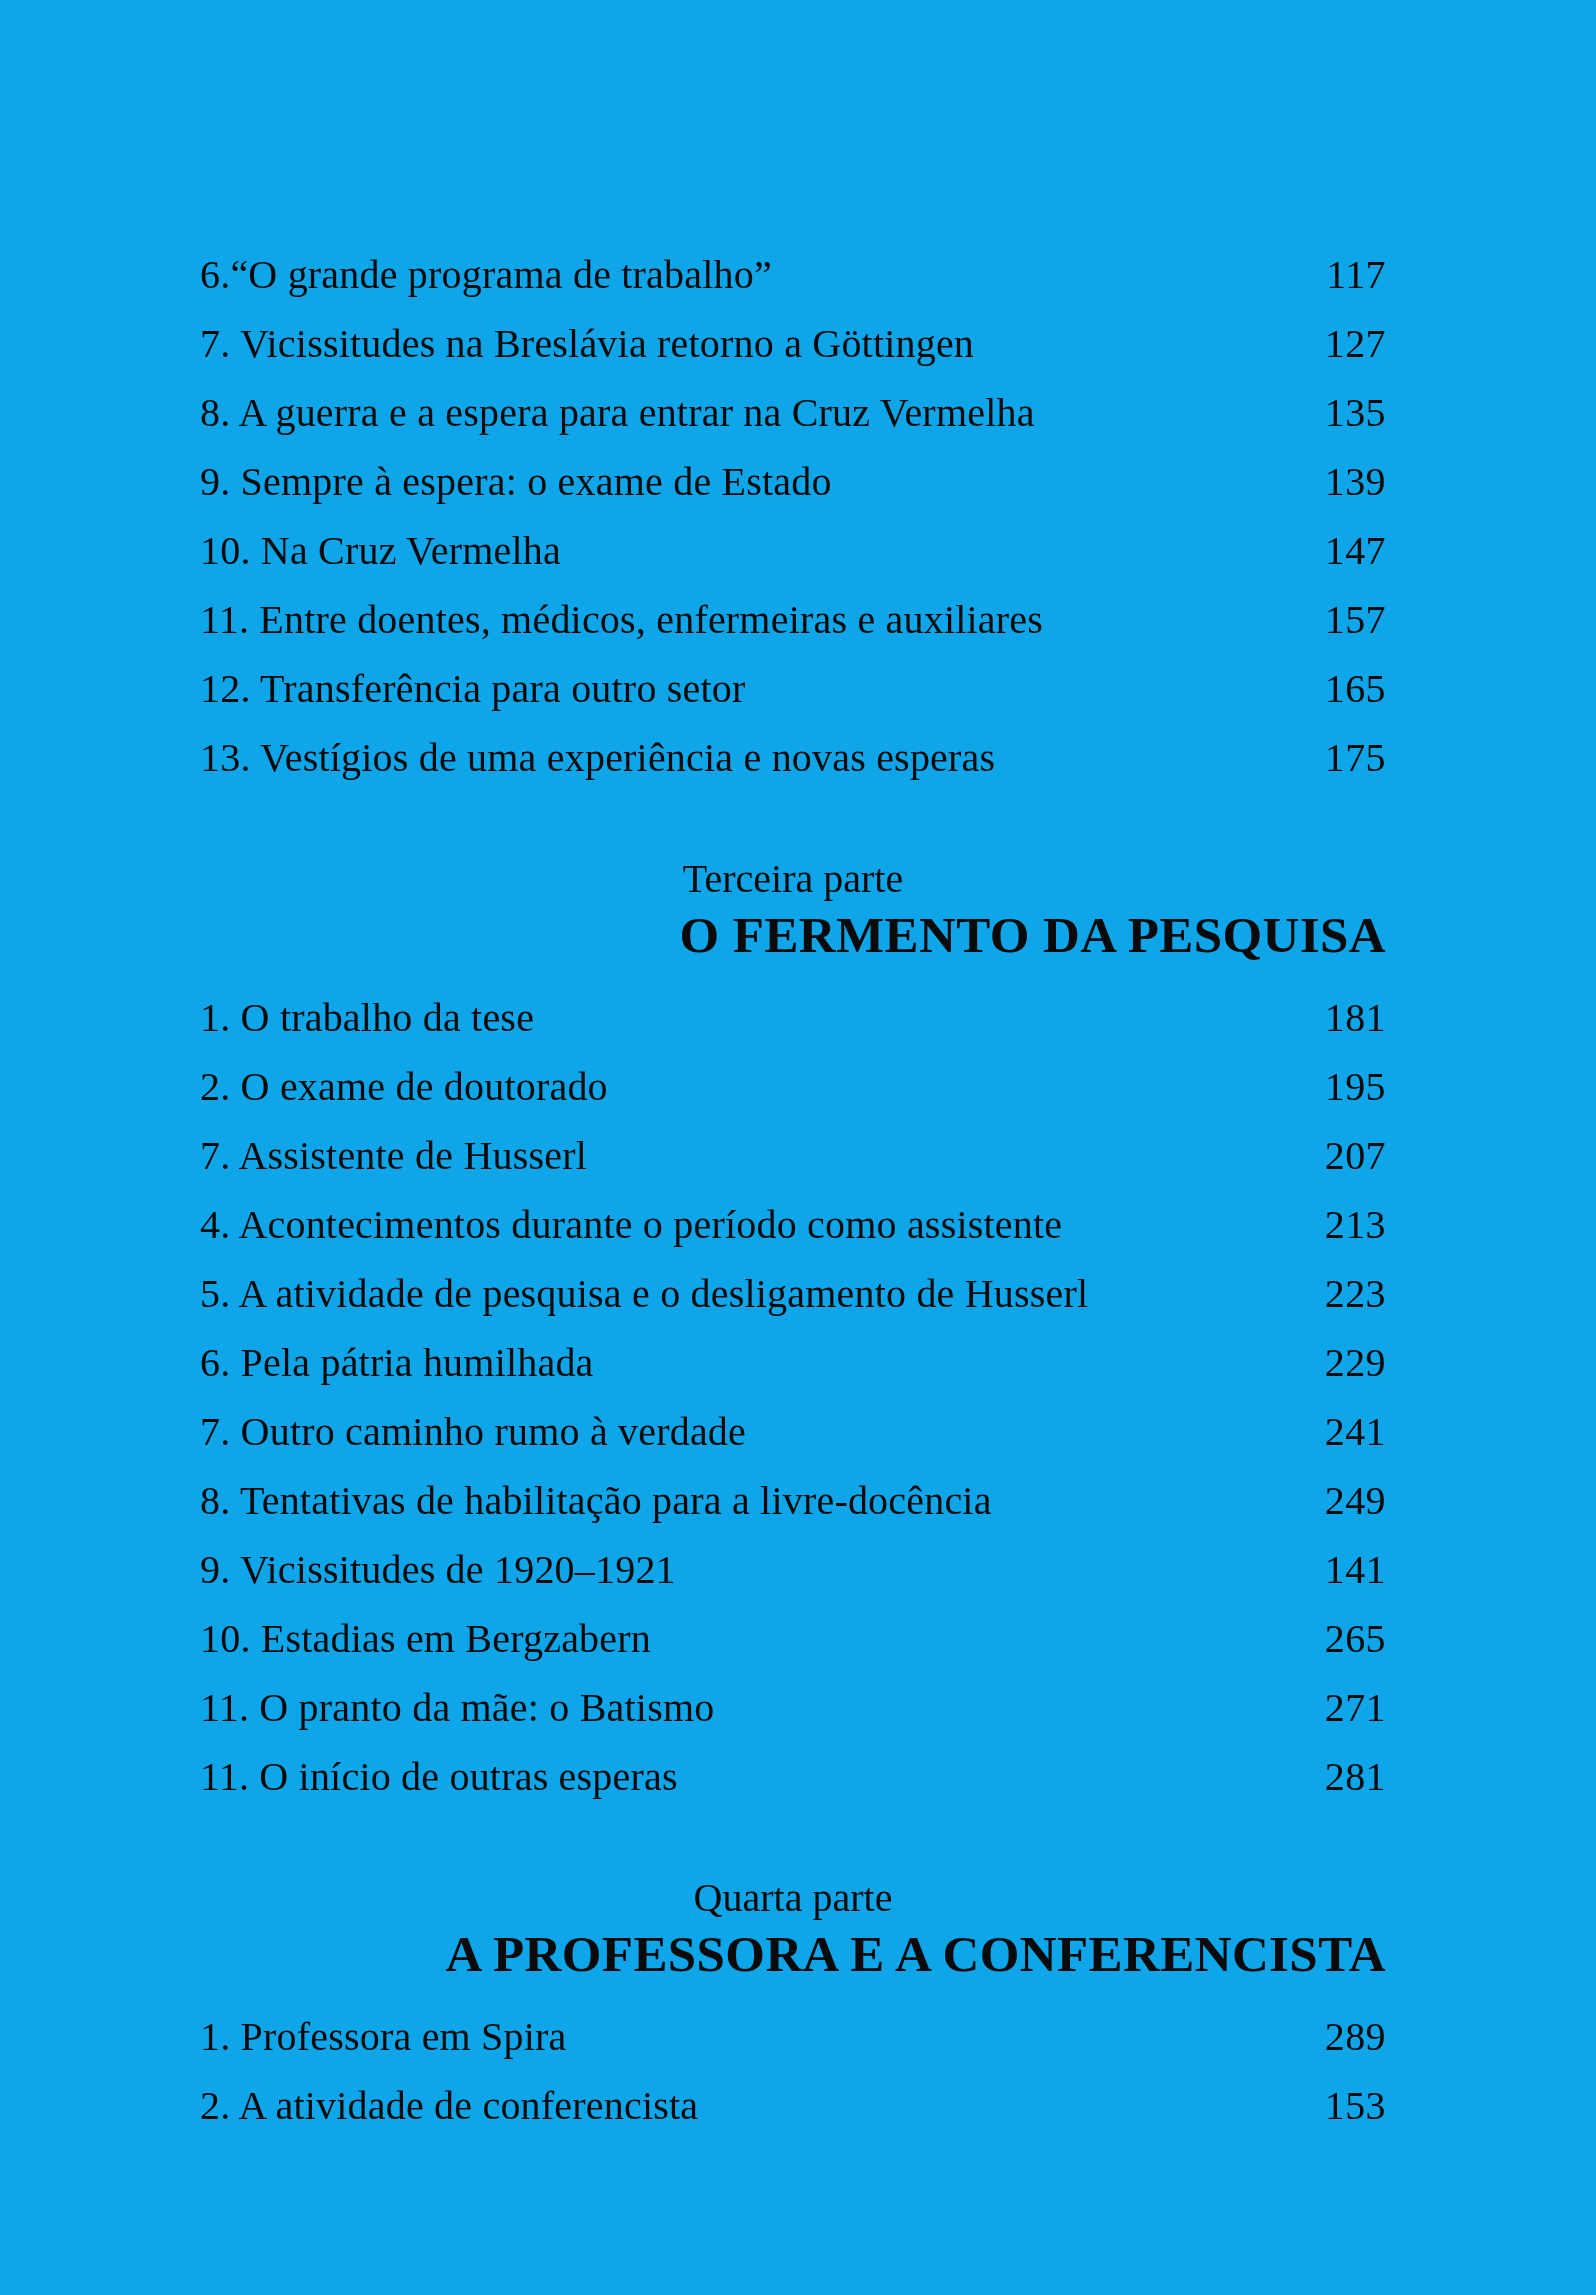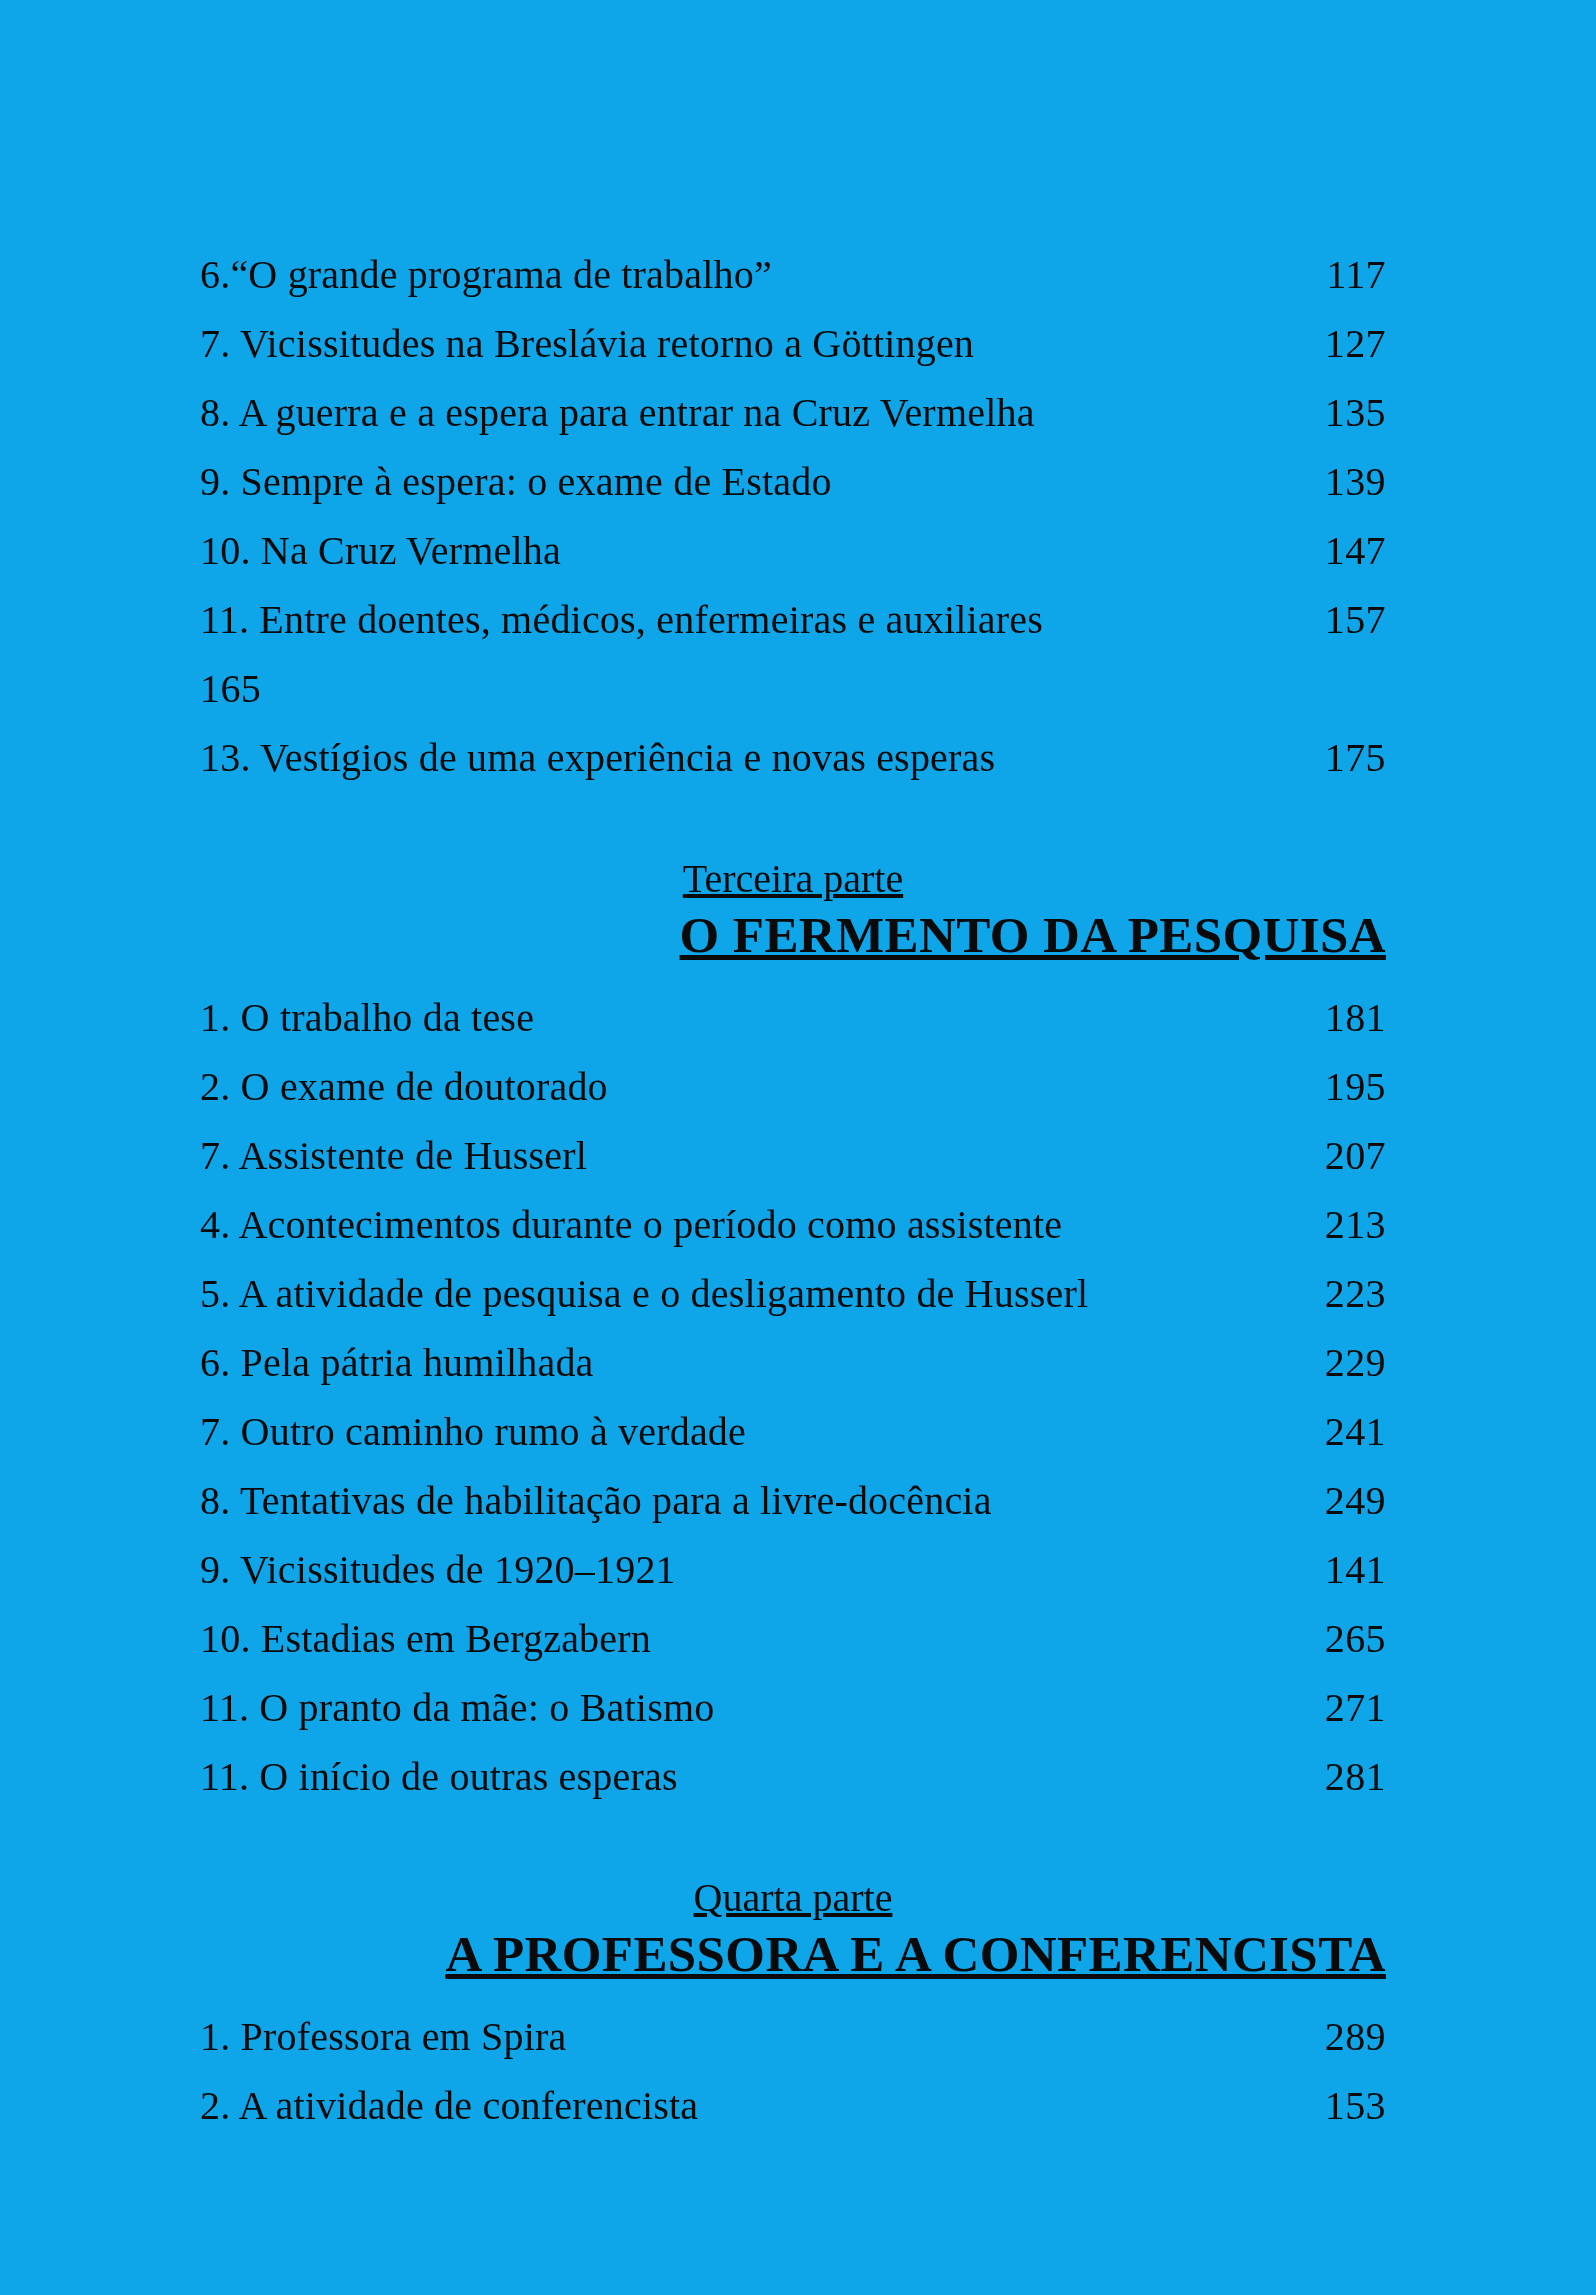--- a/index.html
+++ b/index.html
@@ -30,21 +30,20 @@
     letter-spacing: 0.2px;
   }
   .entry-page {
     letter-spacing: 0.4px;
     font-family: Liberation Serif, serif;
   }
   .part-heading {
     margin-top: 59px;
     margin-bottom: 20px;
     text-align: center;
-    text-decoration: underline;
   }
   .part-label {
     font-size: 40px;
     line-height: 56px;
     font-weight: normal;
   }
   .part-title {
     font-size: 51px;
     line-height: 56px;
     font-weight: bold;
@@ -76,20 +75,21 @@
         </div>
         <div class="toc-row">
           <span class="entry-title">10. Na Cruz Vermelha</span>
           <span class="entry-page">147</span>
         </div>
         <div class="toc-row">
           <span class="entry-title">11. Entre doentes, médicos, enfermeiras e auxiliares</span>
           <span class="entry-page">157</span>
         </div>
         <div class="toc-row">
+          <span class="entry-title">12. Transferência para outro setor</span>
           <span class="entry-page">165</span>
         </div>
         <div class="toc-row">
           <span class="entry-title">13. Vestígios de uma experiência e novas esperas</span>
           <span class="entry-page">175</span>
         </div>
       </section>
       <section>
         <div class="part-heading">
           <div class="part-label">Terceira parte</div>

